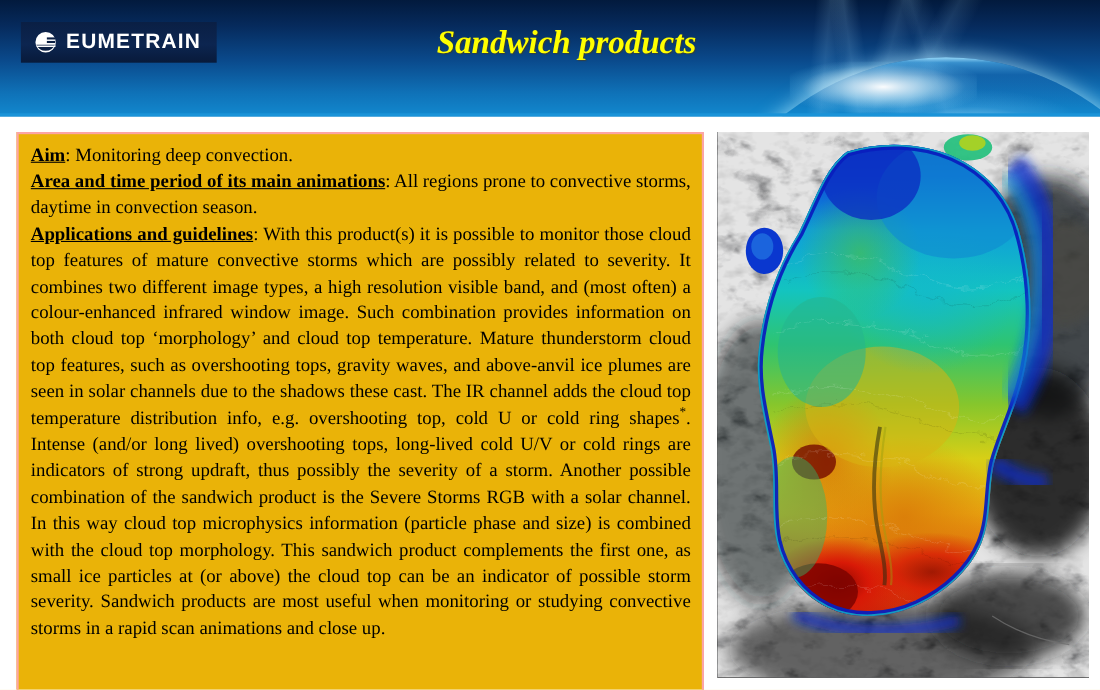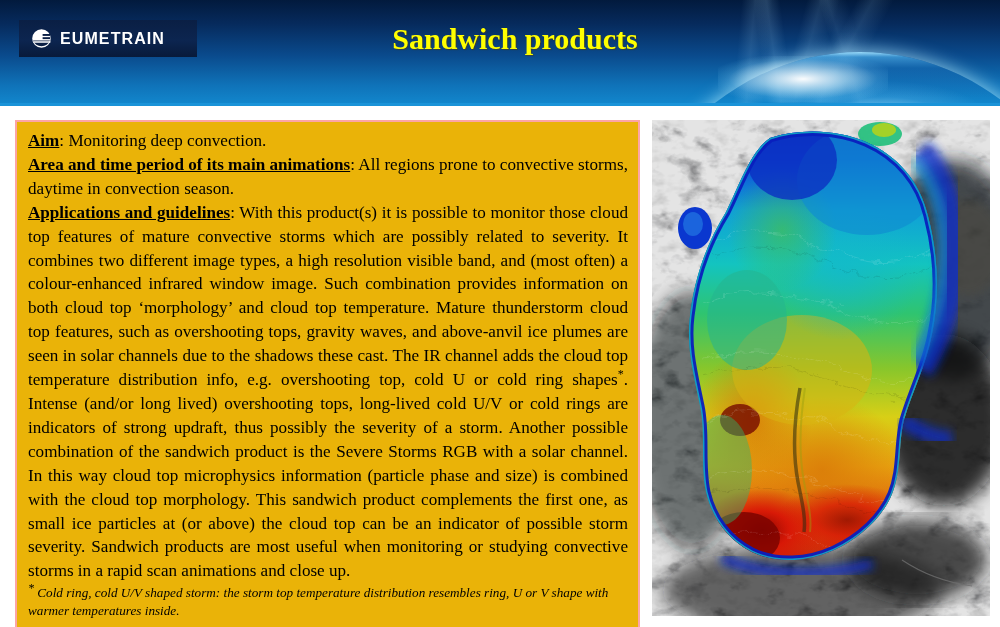--- a/index.html
+++ b/index.html
@@ -111,32 +111,33 @@
   }
   #logo-mark {
     width: 23px; height: 23px;
     margin-right: 7px;
     flex: 0 0 auto;
   }
   #logo-text {
     color: #ffffff;
     font-family: "Liberation Sans", "DejaVu Sans", sans-serif;
     font-weight: bold;
-    font-size: 16px;
+    font-size: 19px;
     letter-spacing: 1.1px;
     line-height: 1;
   }
 
   
   #title-wrap {
     position: absolute;
     left: 300px; top: 21px;
     width: 430px;
     text-align: center;
     pointer-events: none;
+    font-style: italic;
   }
   .title-line {
     color: #ffff00;
     font-family: "Liberation Serif", "DejaVu Serif", serif;
     font-weight: bold;
     font-size: 30px;
     line-height: 35px;
     text-shadow: 1px 1px 1px rgba(90,60,0,0.55);
     white-space: nowrap;
   }
@@ -224,21 +225,20 @@
   </div>
 
   <div id="textbox">
 
     <p><span class="lead">Aim</span><span>: </span><span>Monitoring deep convection.</span></p>
 
     <p><span class="lead">Area and time period of its main animations</span><span>: </span><span>All regions prone to convective storms, daytime in convection season.</span></p>
 
     <p><span class="lead">Applications and guidelines</span><span>: </span><span>With this product(s) it is possible to monitor those cloud top features of mature convective storms which are possibly related to severity. It combines two different image types, a high resolution visible band, and (most often) a colour-enhanced infrared window image. Such combination provides information on both cloud top ‘morphology’ and cloud top temperature. Mature thunderstorm cloud top features, such as overshooting tops, gravity waves, and above-anvil ice plumes are seen in solar channels due to the shadows these cast. The IR channel adds the cloud top temperature distribution info, e.g. overshooting top, cold U or cold ring shapes</span><span class="sup-star">*</span><span>. Intense (and/or long lived) overshooting tops, long-lived cold U/V or cold rings are indicators of strong updraft, thus possibly the severity of a storm. Another possible combination of the sandwich product is the Severe Storms RGB with a solar channel. In this way cloud top microphysics information (particle phase and size) is combined with the cloud top morphology. This sandwich product complements the first one, as small ice particles at (or above) the cloud top can be an indicator of possible storm severity. Sandwich products are most useful when monitoring or studying convective storms in a rapid scan animations and close up.</span></p>
 
-    <p id="footnote"><span class="sup-star">*</span><span> Cold ring, cold U/V shaped storm: the storm top temperature distribution resembles ring, U or V shape with warmer temperatures inside.</span></p>
   </div>
 
   <div id="sat-frame">
     <svg width="338" height="496" viewBox="0 0 338 496" preserveAspectRatio="none" aria-hidden="true">
       <defs>
 
         <filter id="texGrey" x="0" y="0" width="100%" height="100%">
           <feTurbulence type="fractalNoise" baseFrequency="0.035 0.055" numOctaves="4" seed="7" result="n"></feTurbulence>
           <feColorMatrix in="n" type="matrix" values="0 0 0 0 0
                     0 0 0 0 0

